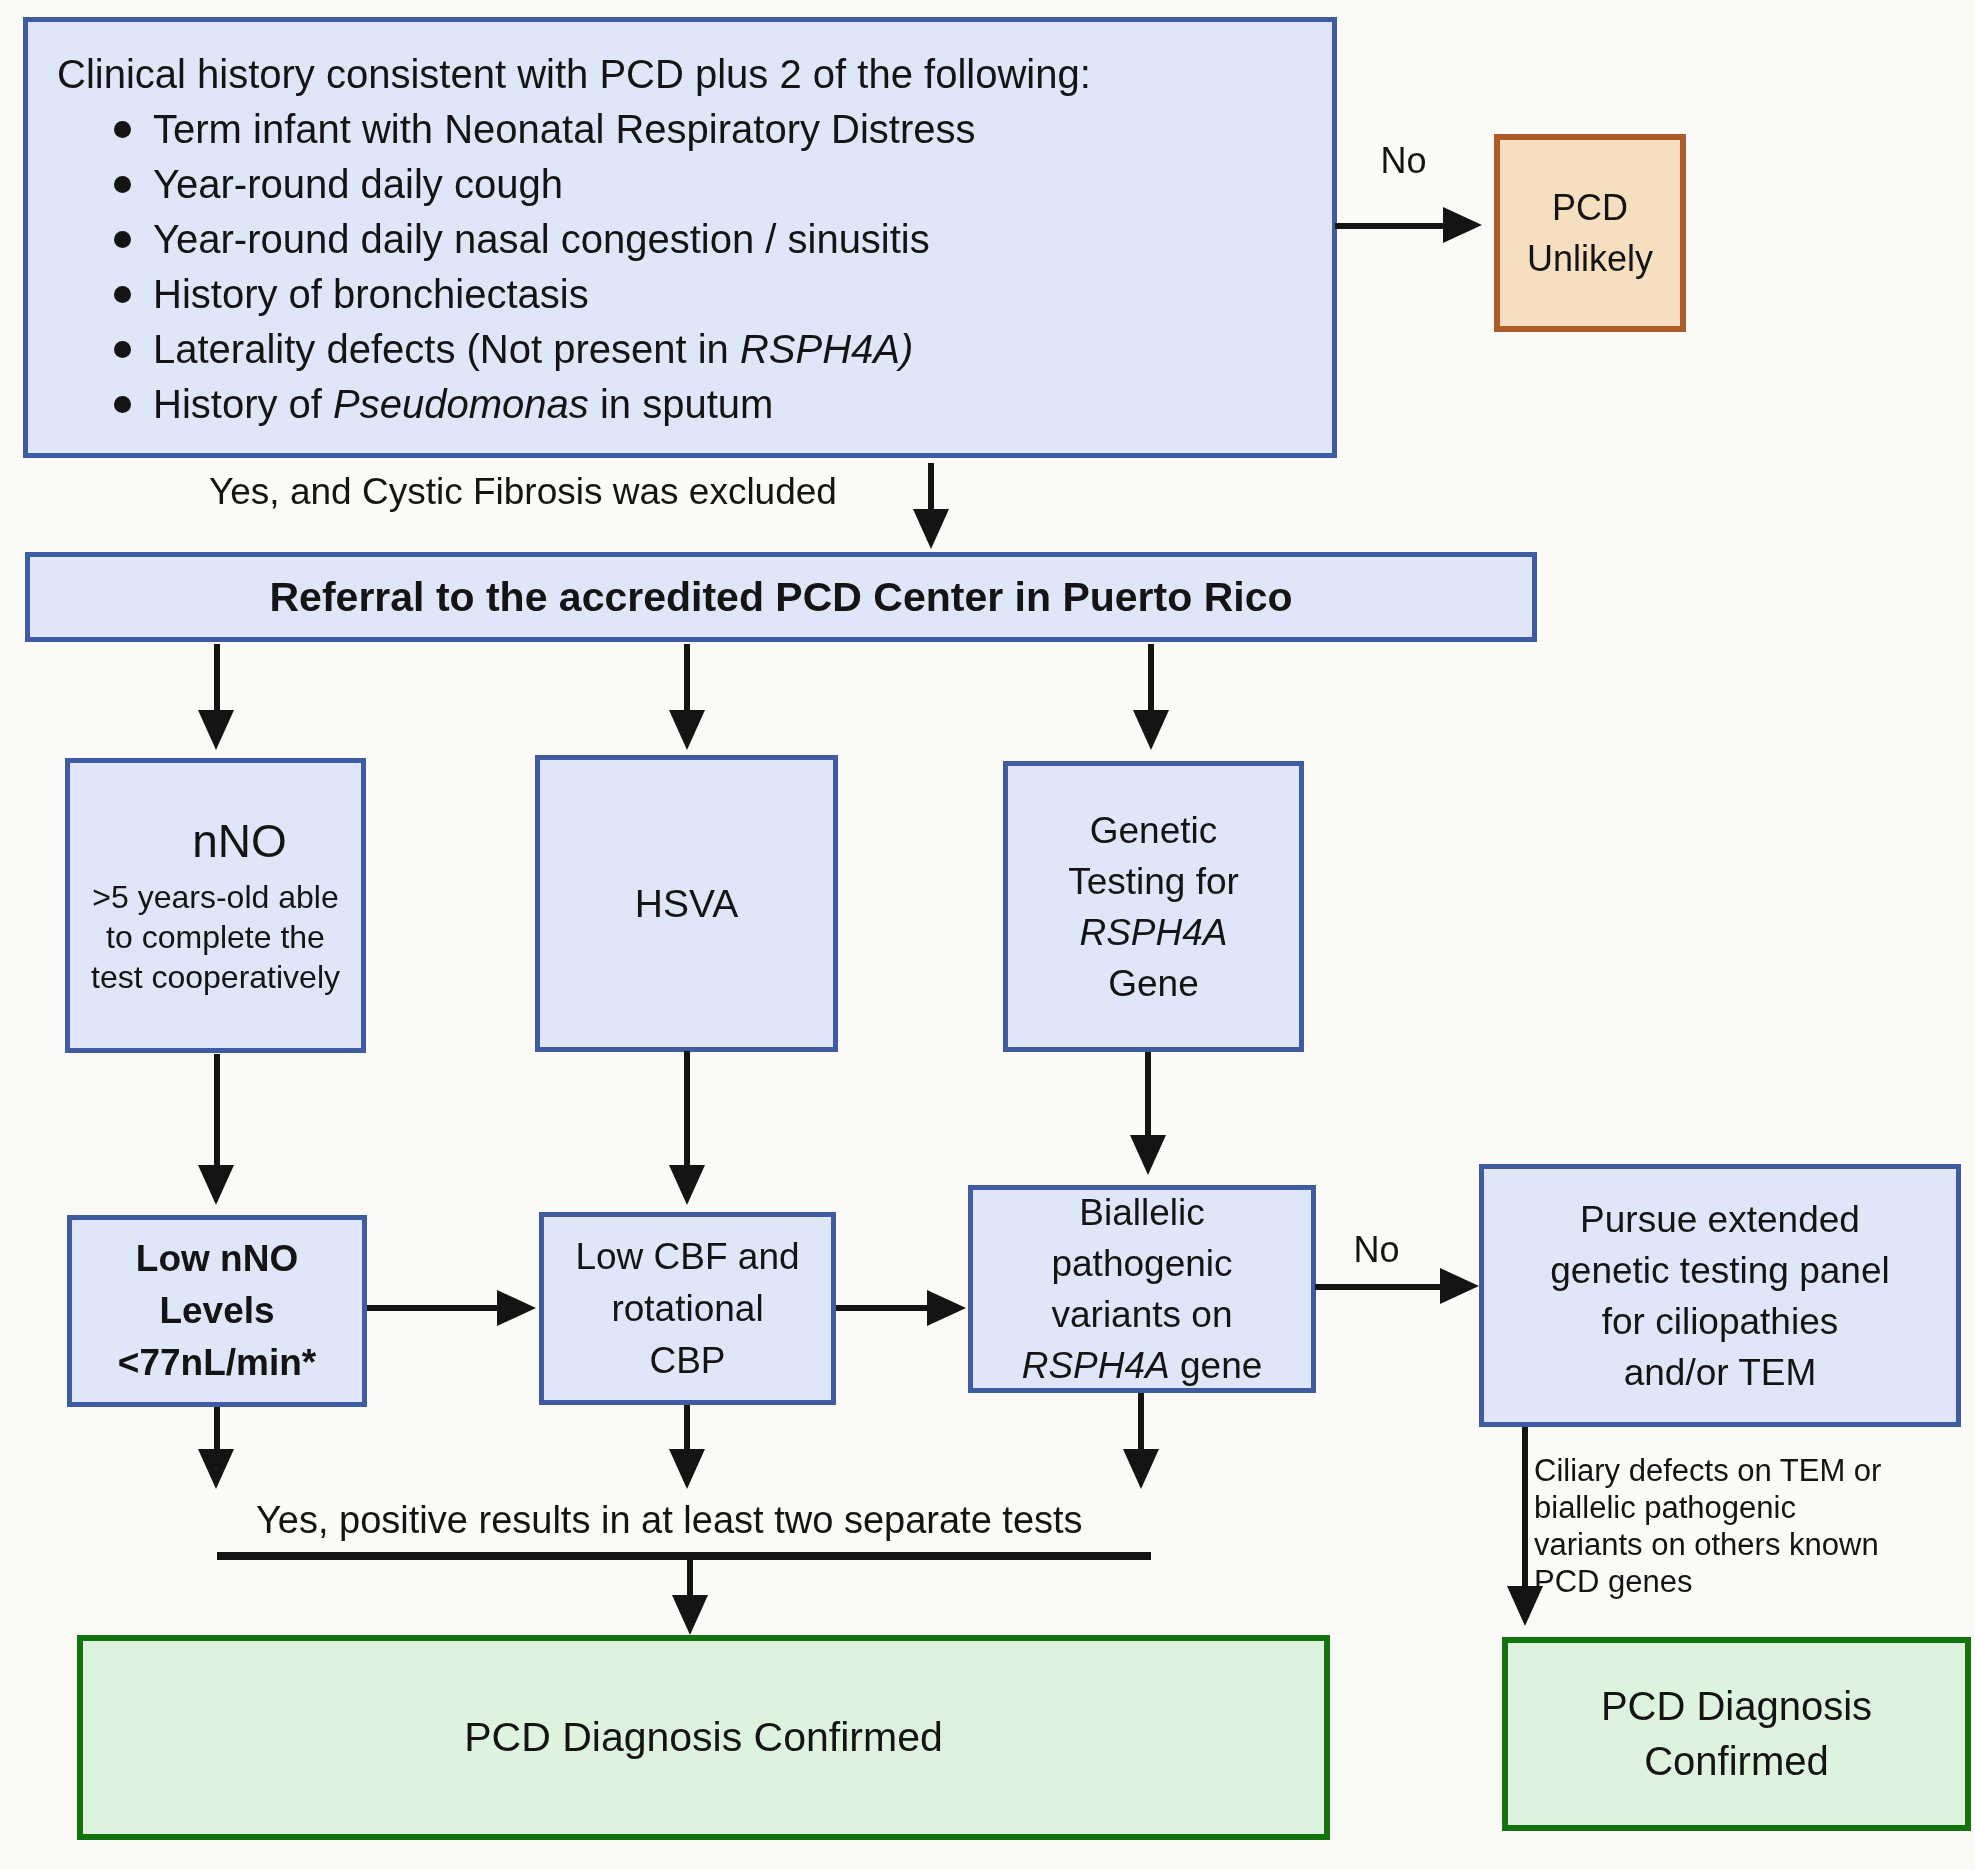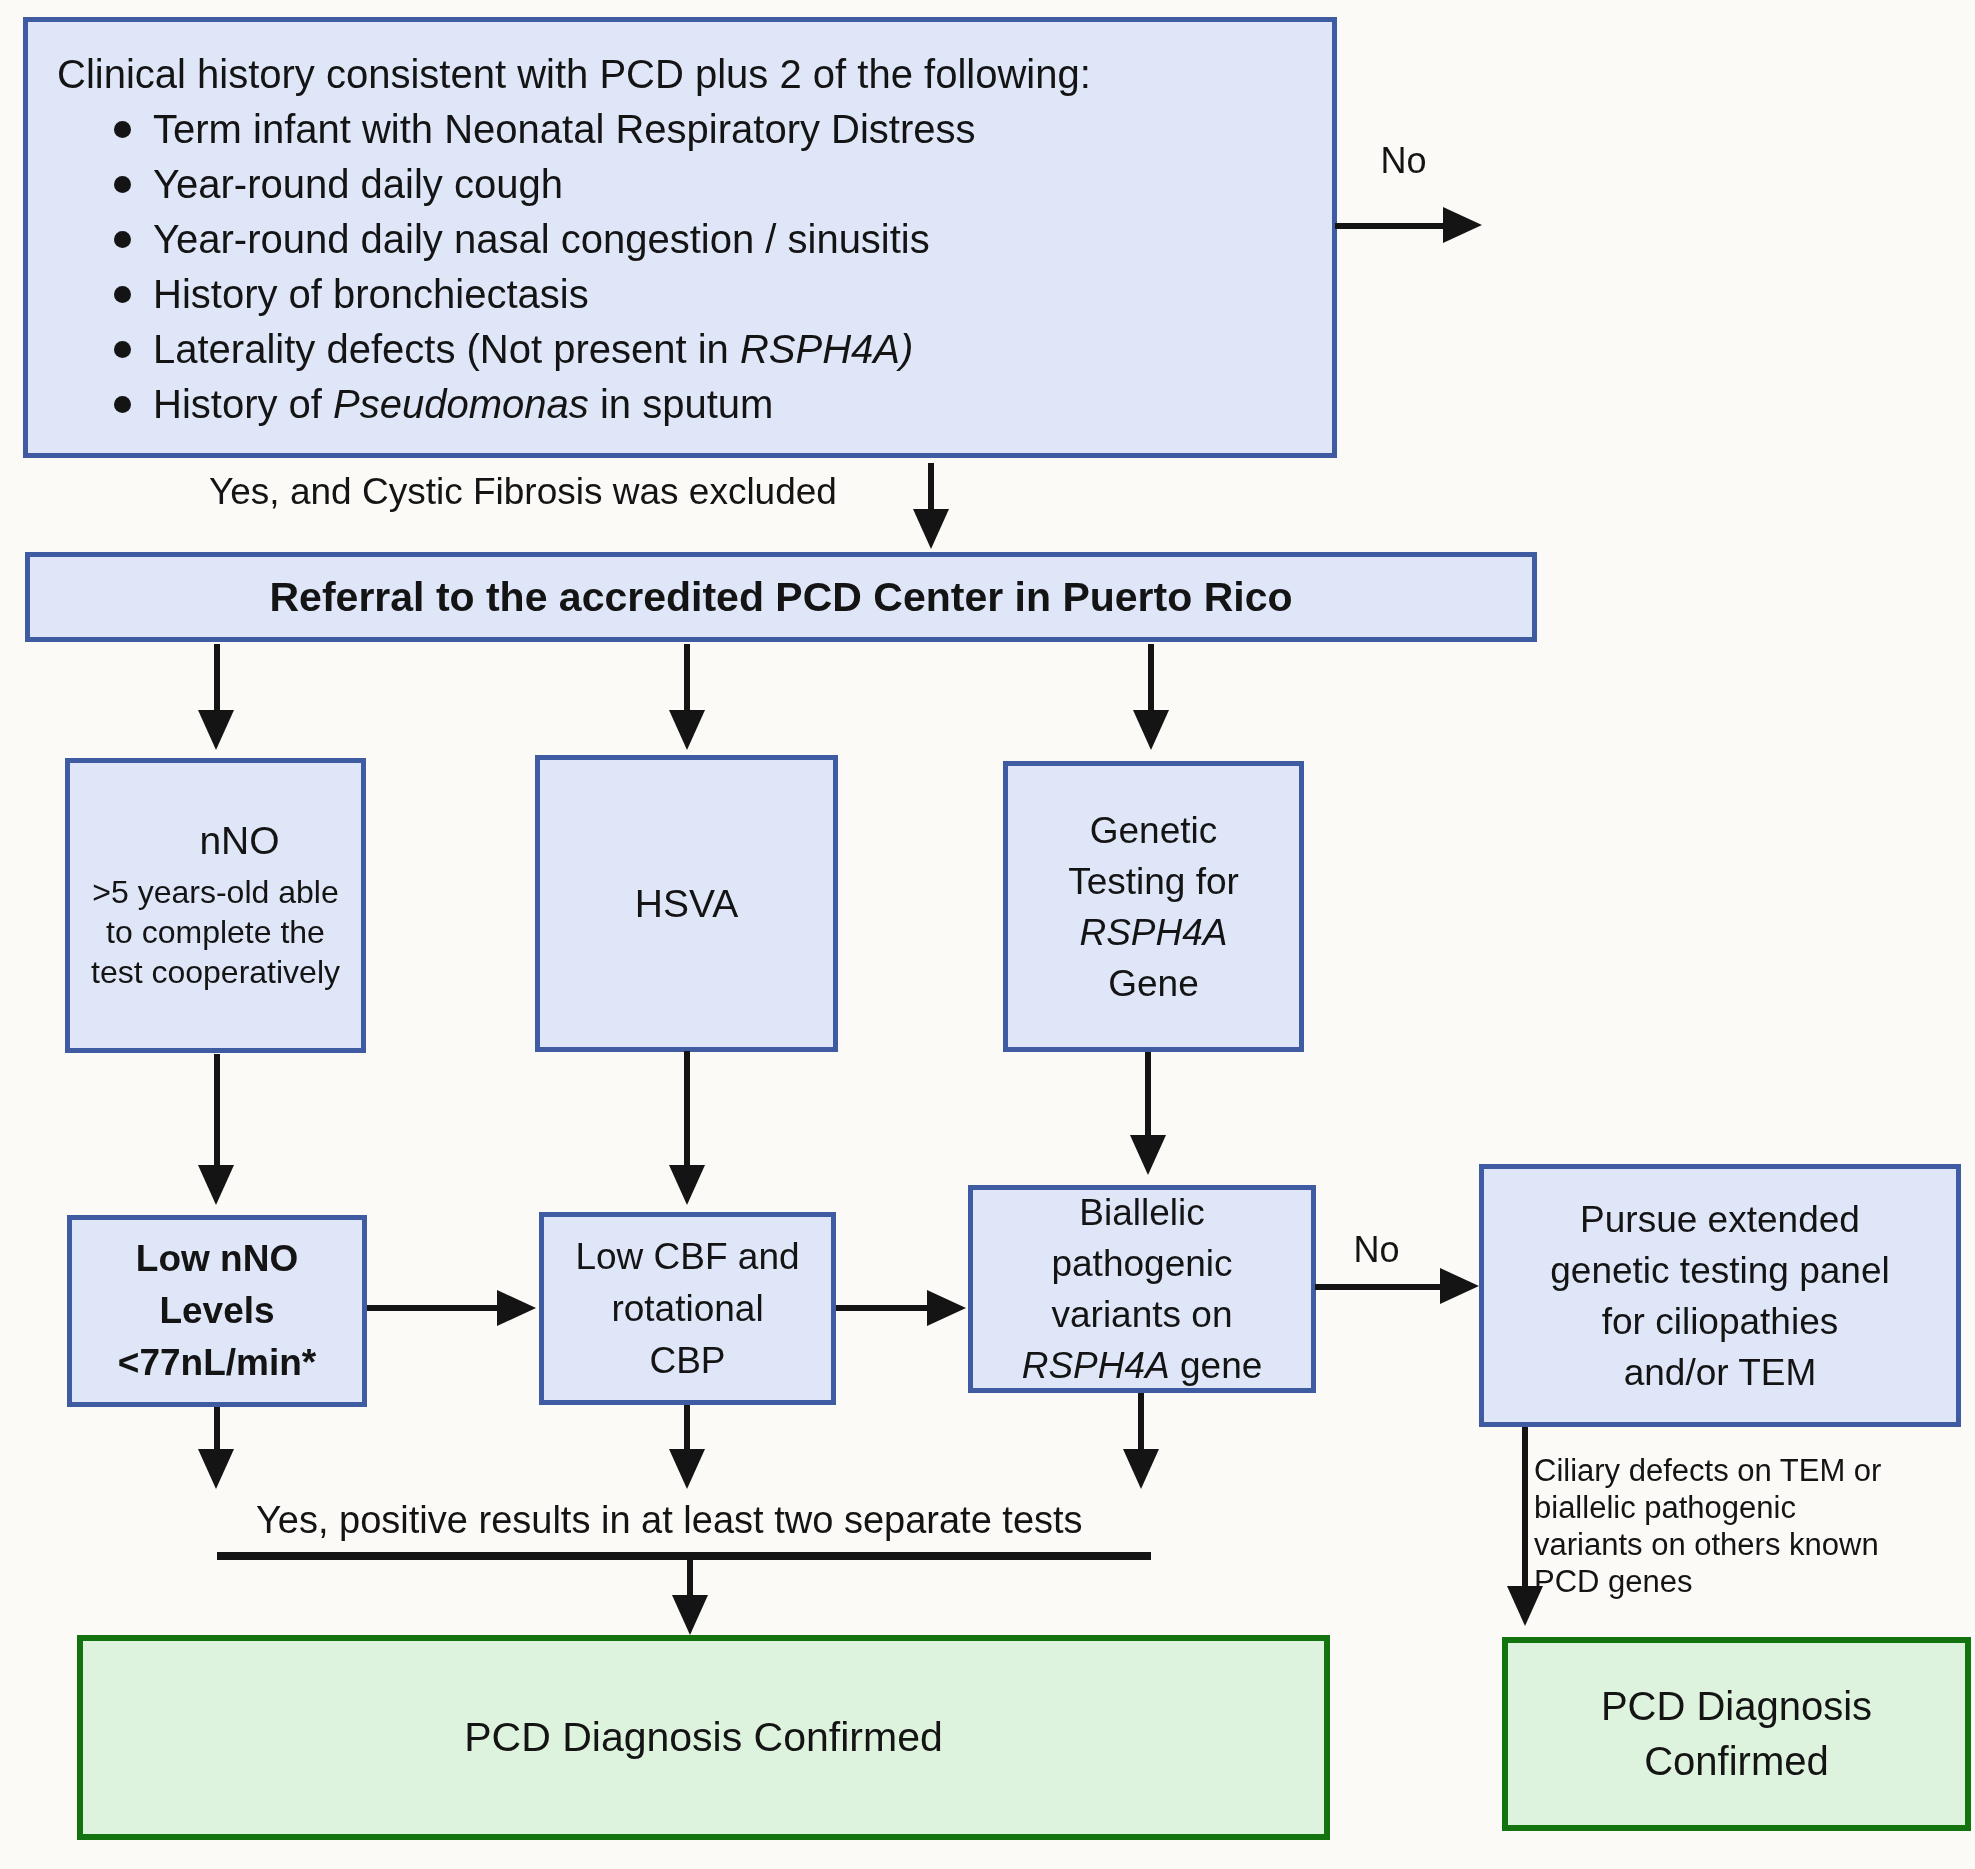--- a/index.html
+++ b/index.html
@@ -62,21 +62,21 @@
   }
   .bullet{position:relative; padding-left:96px;}
   .bullet::before{
     content:""; position:absolute; left:57px; top:19.3px;
     width:17px; height:17px; border-radius:50%; background:var(--arrow);
   }
   
   #pcd-unlikely-box{left:1494px; top:134px; width:192px; height:198px; font-size:36px; line-height:51px;}
   #referral-box{left:25px; top:552px; width:1512px; height:90px; font-size:41px; font-weight:bold;}
   #nno-box{left:65px; top:758px; width:301px; height:295px;}
-  #nno-box .t{font-size:39px; margin-bottom:9.6px;margin-left:48px;}
+  #nno-box .t{font-size:46px; margin-bottom:9.6px;margin-left:48px;}
   #nno-box .s{font-size:32px; line-height:40px;}
   #hsva-box{left:535px; top:755px; width:303px; height:297px; font-size:39px;}
   #genetic-box{left:1003px; top:761px; width:301px; height:291px; font-size:37px; line-height:51px;}
   #low-nno-box{left:67px; top:1215px; width:300px; height:192px; font-size:37px; line-height:52px;font-weight:bold;}
   #low-cbf-box{left:539px; top:1212px; width:297px; height:193px; font-size:37px; line-height:52px;}
   #biallelic-box{left:968px; top:1185px; width:348px; height:208px; font-size:37px; line-height:51px;}
   #pursue-box{left:1479px; top:1164px; width:482px; height:263px; font-size:37px; line-height:51px;}
   #green-left-box{left:77px; top:1635px; width:1253px; height:205px; font-size:41px;}
   #green-right-box{left:1502px; top:1637px; width:469px; height:194px; font-size:40px; line-height:55px;}
   
@@ -105,20 +105,24 @@
     <div class="bullet"><span>Laterality defects (Not present in </span><span class="it">RSPH4A)</span></div>
     <div class="bullet"><span>History of </span><span class="it">Pseudomonas</span><span> in sputum</span></div>
   </div>
 
   <div id="no-top-label" class="label">No</div>
   <div class="arrow">
     <div class="hshaft" style="left:1335px; top:223px; width:109px;"></div>
     <div class="head-right" style="left:1443px; top:207px;"></div>
   </div>
 
+  <div id="pcd-unlikely-box" class="box orange">
+    <div>PCD</div>
+    <div>Unlikely</div>
+  </div>
 
   <div id="yes-cf-label" class="label">Yes, and Cystic Fibrosis was excluded</div>
   <div class="arrow">
     <div class="vshaft" style="left:928px; top:463px; height:46px;"></div>
     <div class="head-down" style="left:913px; top:509px;"></div>
   </div>
 
   <div id="referral-box" class="box blue">
     <div>Referral to the accredited PCD Center in Puerto Rico</div>
   </div>

